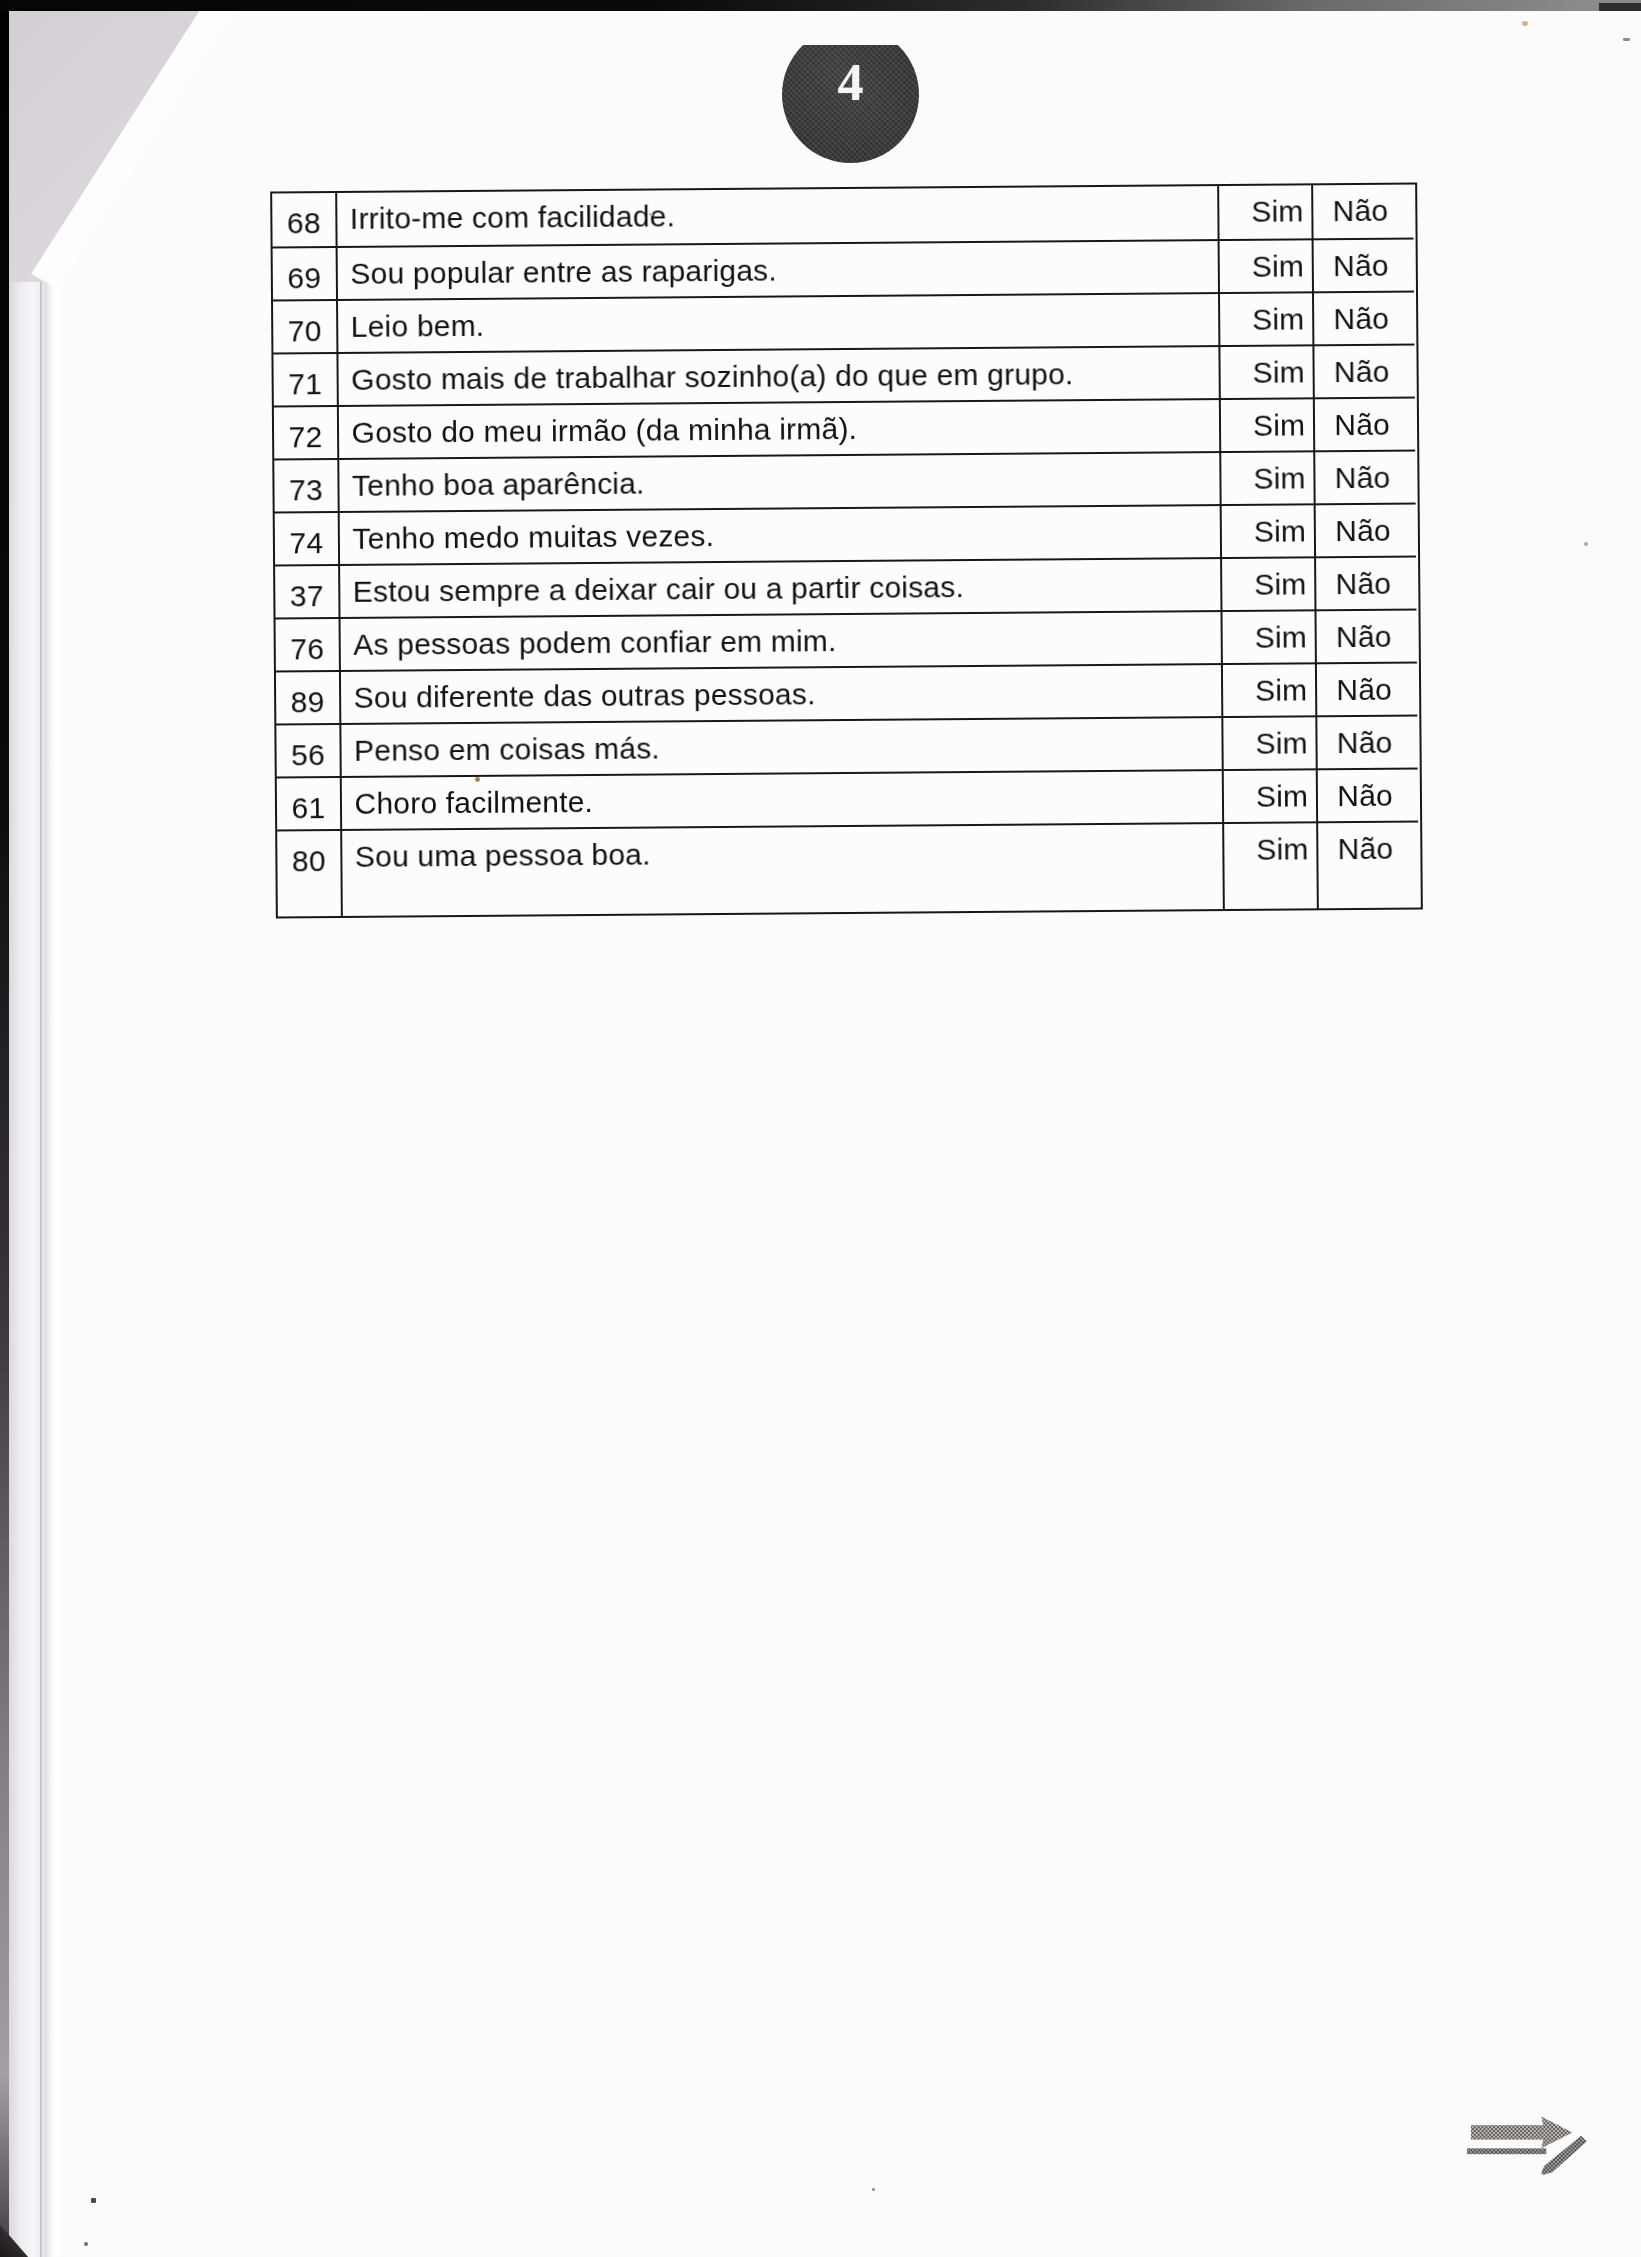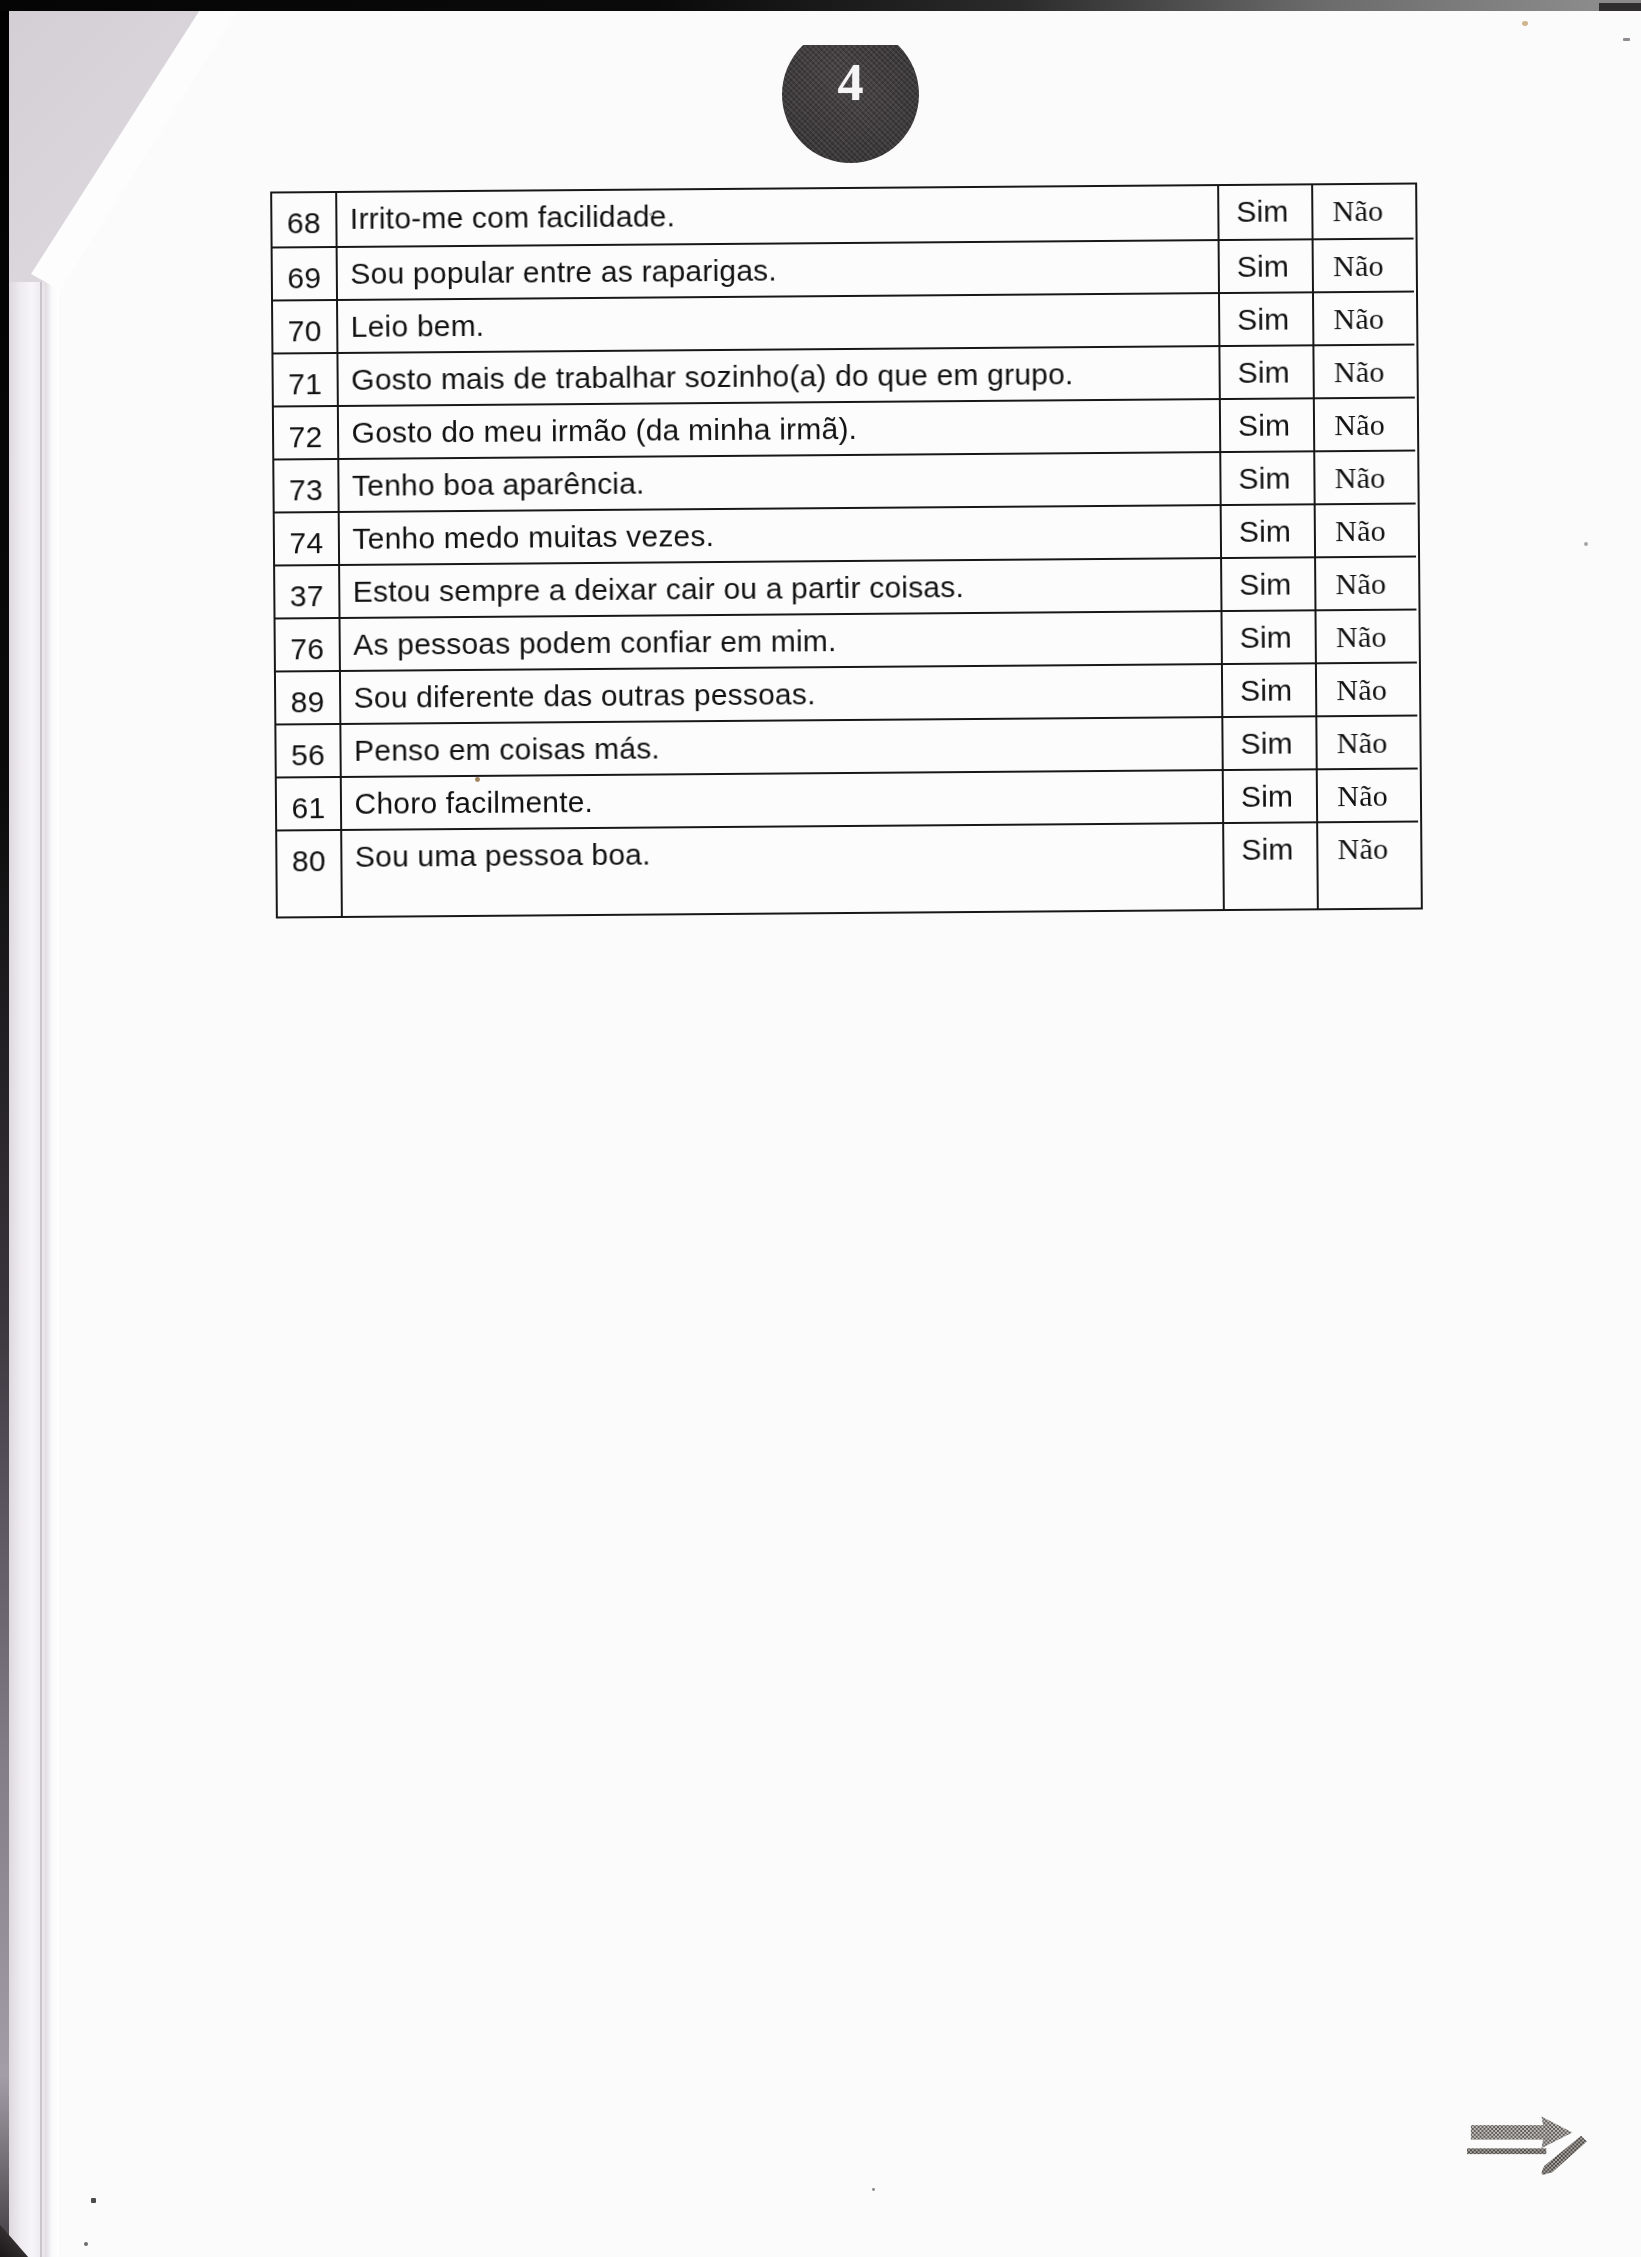--- a/index.html
+++ b/index.html
@@ -76,22 +76,22 @@
   }
   .cell{
     box-sizing:border-box;border-left:2.9px solid #1b1b1b;border-top:2.9px solid #1b1b1b;
     font-size:30px;line-height:1.12;color:#151515;letter-spacing:0.2px;
     padding-top:8.7px;white-space:nowrap;overflow:visible;
   }
   .cell.col-first{border-left:none;}
   .cell.row-first{border-top:none;}
   .c-num{text-align:center;padding-top:13px;}
   .c-q{padding-left:12.6px;}
-  .c-yes{padding-left:17px;}
-  .c-no{padding-left:19.3px;font-family:Liberation Serif, serif;}
+  .c-yes{padding-left:32px;}
+  .c-no{padding-left:19.3px;}
 
   
   .arrow-stamp{position:absolute;left:1439px;top:2095px;width:174px;height:97px;}
 
   
   .speck{position:absolute;border-radius:50%;}
   .speck.s1{left:1522px;top:21px;width:5.8px;height:4.8px;background:#c8a87a;opacity:.85;}
   .speck.s2{left:1623px;top:38px;width:6.8px;height:2.9px;background:#8f8b90;border-radius:1px;}
   .speck.s3{left:475px;top:777px;width:4.8px;height:4.8px;background:#97784f;opacity:.9;}
   .speck.s4{left:91px;top:2198px;width:4.8px;height:4.8px;background:#4c4c4c;border-radius:1px;}

